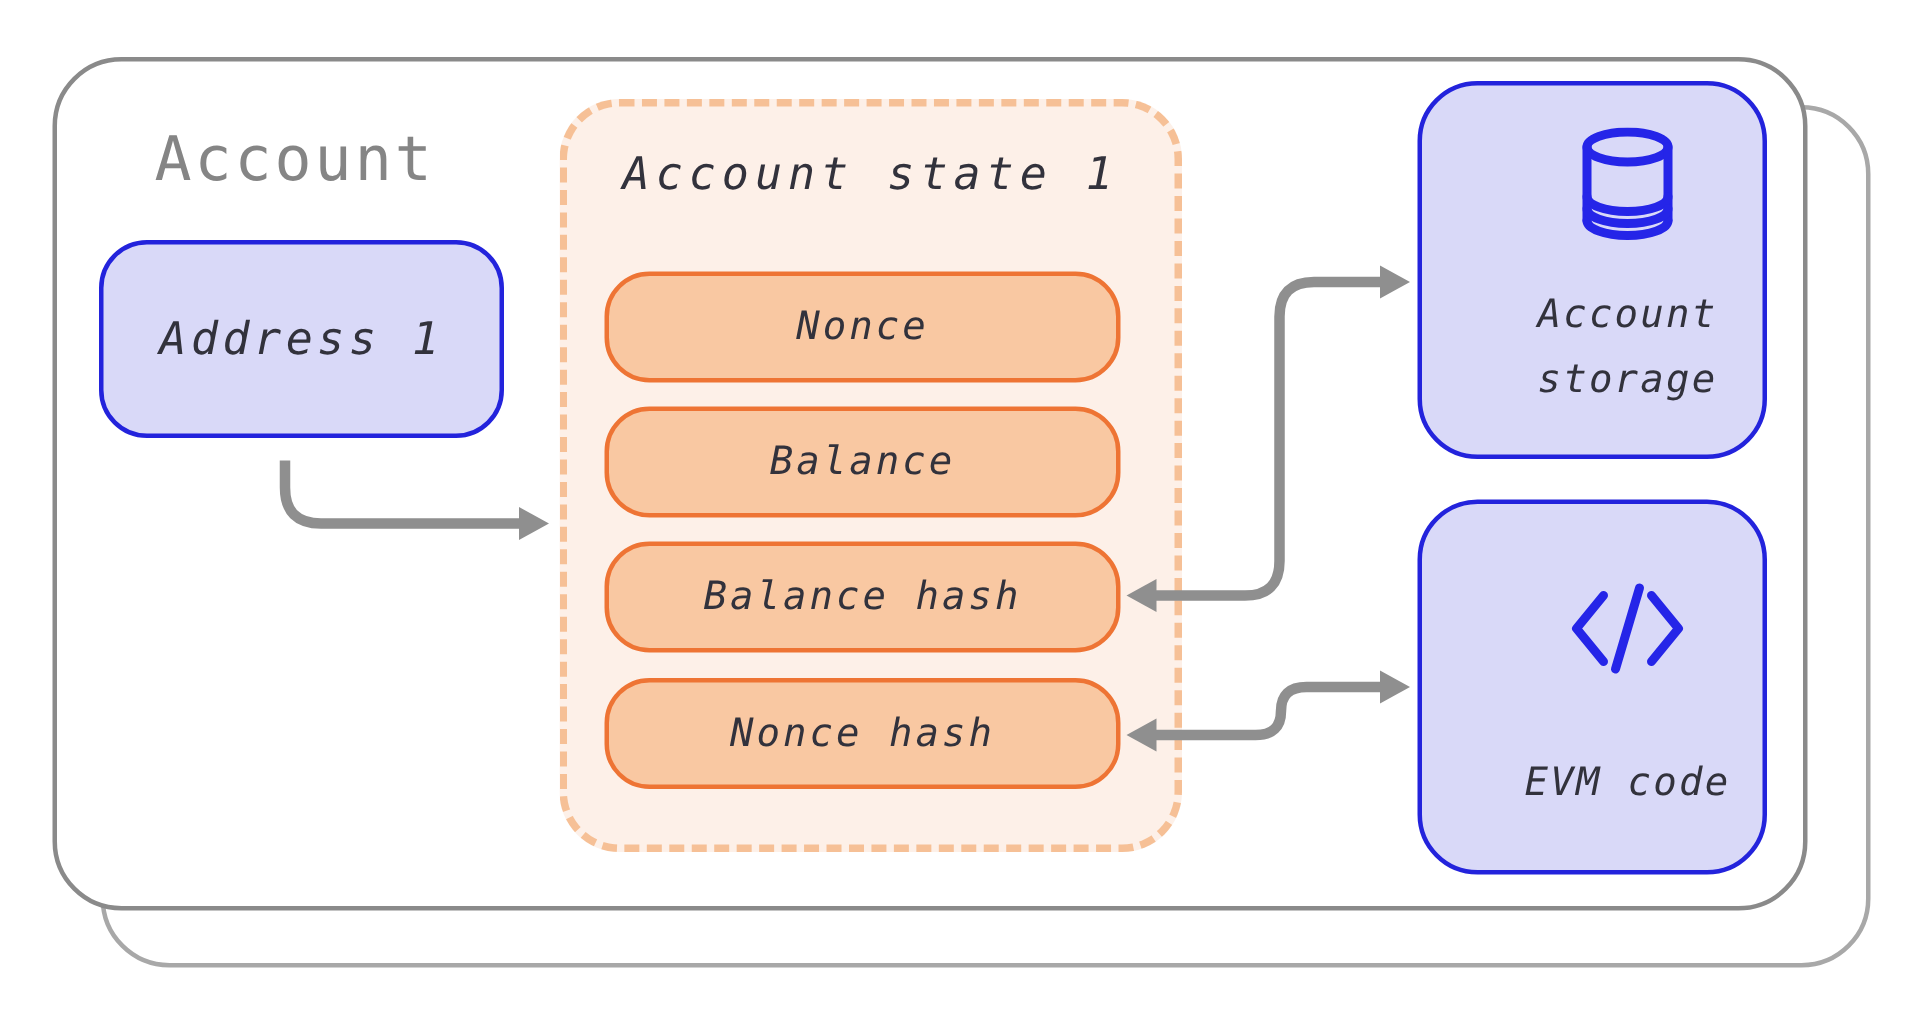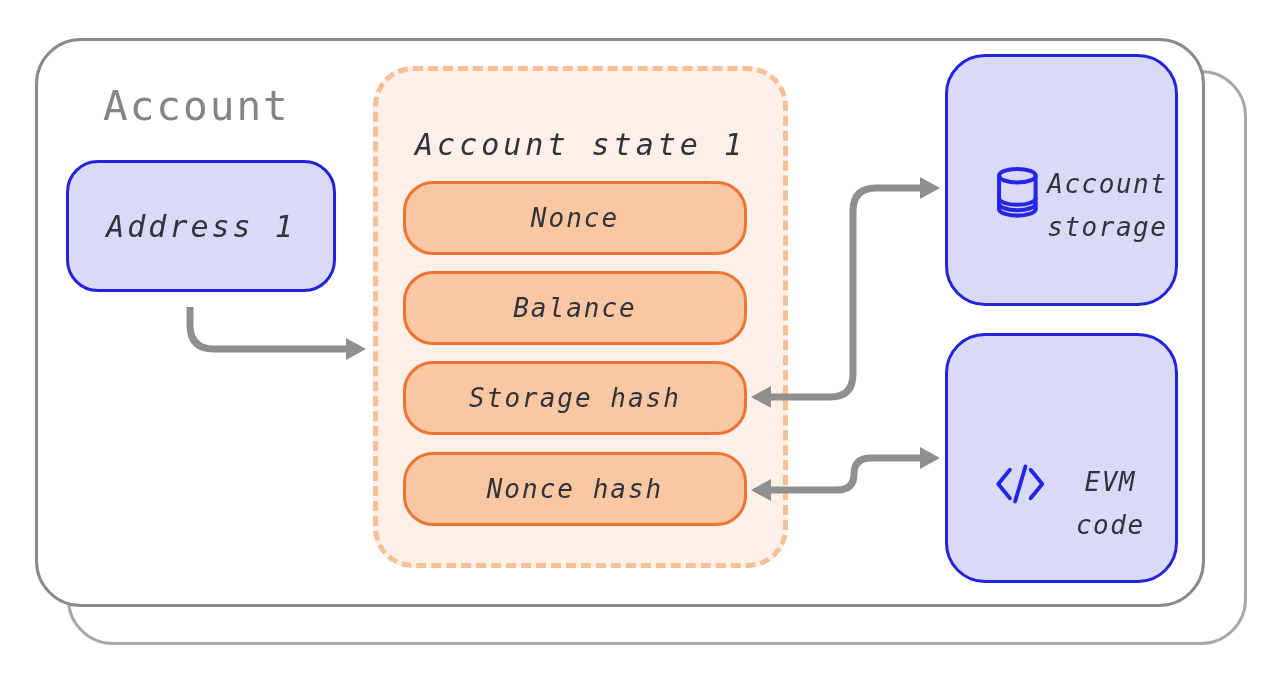--- a/index.html
+++ b/index.html
@@ -32,50 +32,50 @@
     display: flex; align-items: center; justify-content: center;
     font-style: italic; font-size: 30px; letter-spacing: 3px; color: var(--text-dark);
   }
 
   .state-box {
     position: absolute; left: 373px; top: 66px; width: 415px; height: 502px;
     background: var(--peach-bg); border: 5px dashed var(--peach-dash);
     border-radius: 40px; z-index: 2;
   }
   .state-title {
-    position: absolute; top: 56px; left: 0; width: 100%; text-align: center;
+    position: absolute; top: 28px; left: 0; width: 100%; text-align: center;
     font-style: italic; font-size: 30px; letter-spacing: 4px; color: var(--text-dark);
   }
   .pill {
     position: absolute; left: 25px; width: 344px; height: 74px;
     background: var(--orange-fill); border: 3px solid var(--orange-border);
     border-radius: 30px;
     display: flex; align-items: center; justify-content: center;
     font-style: italic; font-size: 26px; letter-spacing: 2px; color: var(--text-dark);
   }
   .pill-0 { top: 110px; }
   .pill-1 { top: 200px; }
   .pill-2 { top: 290px; }
   .pill-3 { top: 381px; }
 
   .side-box {
     position: absolute; left: 945px; width: 233px;
     background: var(--lavender-fill); border: 3px solid var(--blue-border);
     border-radius: 40px; z-index: 2;
-    display: flex; flex-direction: row; align-items: center; padding-left: 47px;
+    display: flex; flex-direction: column; align-items: center; padding-left: 47px;
   }
   .storage-box { top: 54px; height: 252px; padding-top: 28px; }
   .evm-box { top: 333px; height: 250px; padding-top: 52px; }
 
   .side-label {
     font-style: italic; font-size: 26px; letter-spacing: 1.5px; color: var(--text-dark);
     text-align: center; line-height: 1.65; width: 200px;
   }
   .storage-box .side-label { margin-top: 24px; }
-  .evm-box .side-label { margin-top: 40px; }
+  .evm-box .side-label { margin-top: 51px; }
 
   .icon-stroke { stroke: var(--blue-icon); fill: none; }
 
   .arrows-layer {
     position: absolute; left: 0; top: 0; width: 1280px; height: 678px;
     z-index: 3; pointer-events: none;
   }
   .arrow-line { stroke: var(--arrow-gray); stroke-width: 7; fill: none; stroke-linejoin: round; }
   .arrow-head { fill: var(--arrow-gray); stroke: none; }
 </style>
@@ -96,21 +96,21 @@
 
   <div class="state-box">
     <div class="state-title">Account state 1</div>
     <div class="pill pill-0">
       <span>Nonce</span>
     </div>
     <div class="pill pill-1">
       <span>Balance</span>
     </div>
     <div class="pill pill-2">
-      <span>Storage hash</span>
+      <span>Balance hash</span>
     </div>
     <div class="pill pill-3">
       <span>Nonce hash</span>
     </div>
   </div>
 
   <div class="side-box storage-box">
     <svg width="66" height="80" viewBox="0 0 66 80">
       <ellipse class="icon-stroke" cx="33" cy="13" rx="27" ry="10" stroke-width="6"></ellipse>
       <path class="icon-stroke" d="M6,13 L6,62" stroke-width="6" stroke-linecap="round"></path>

